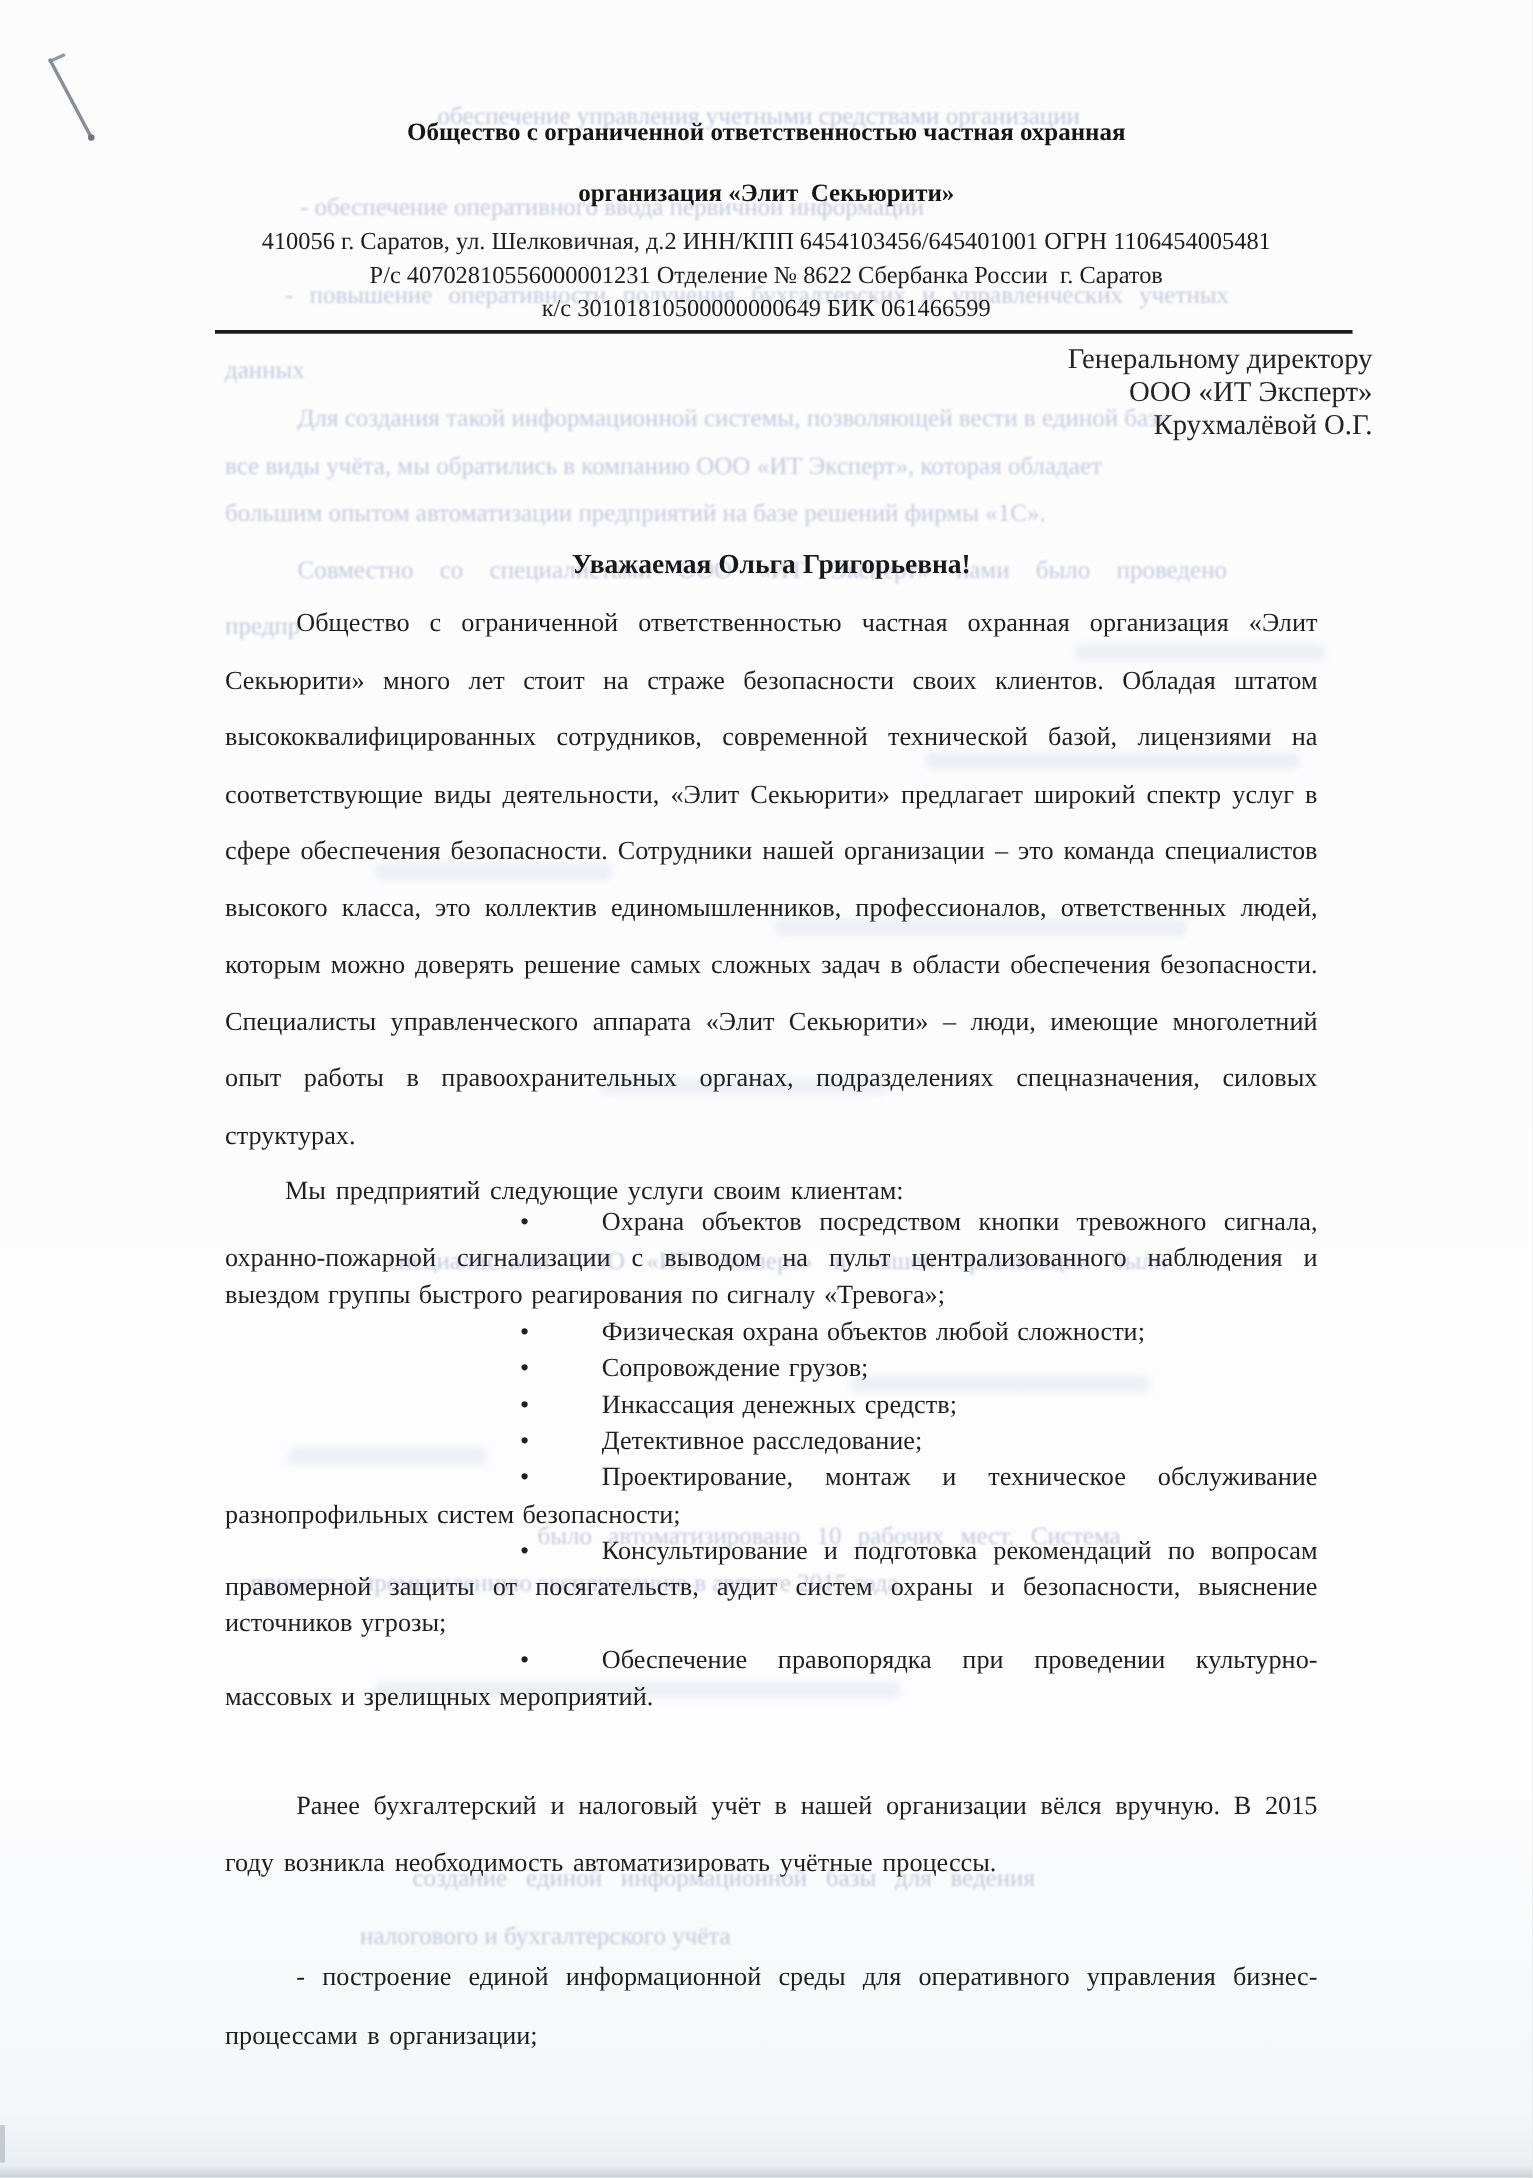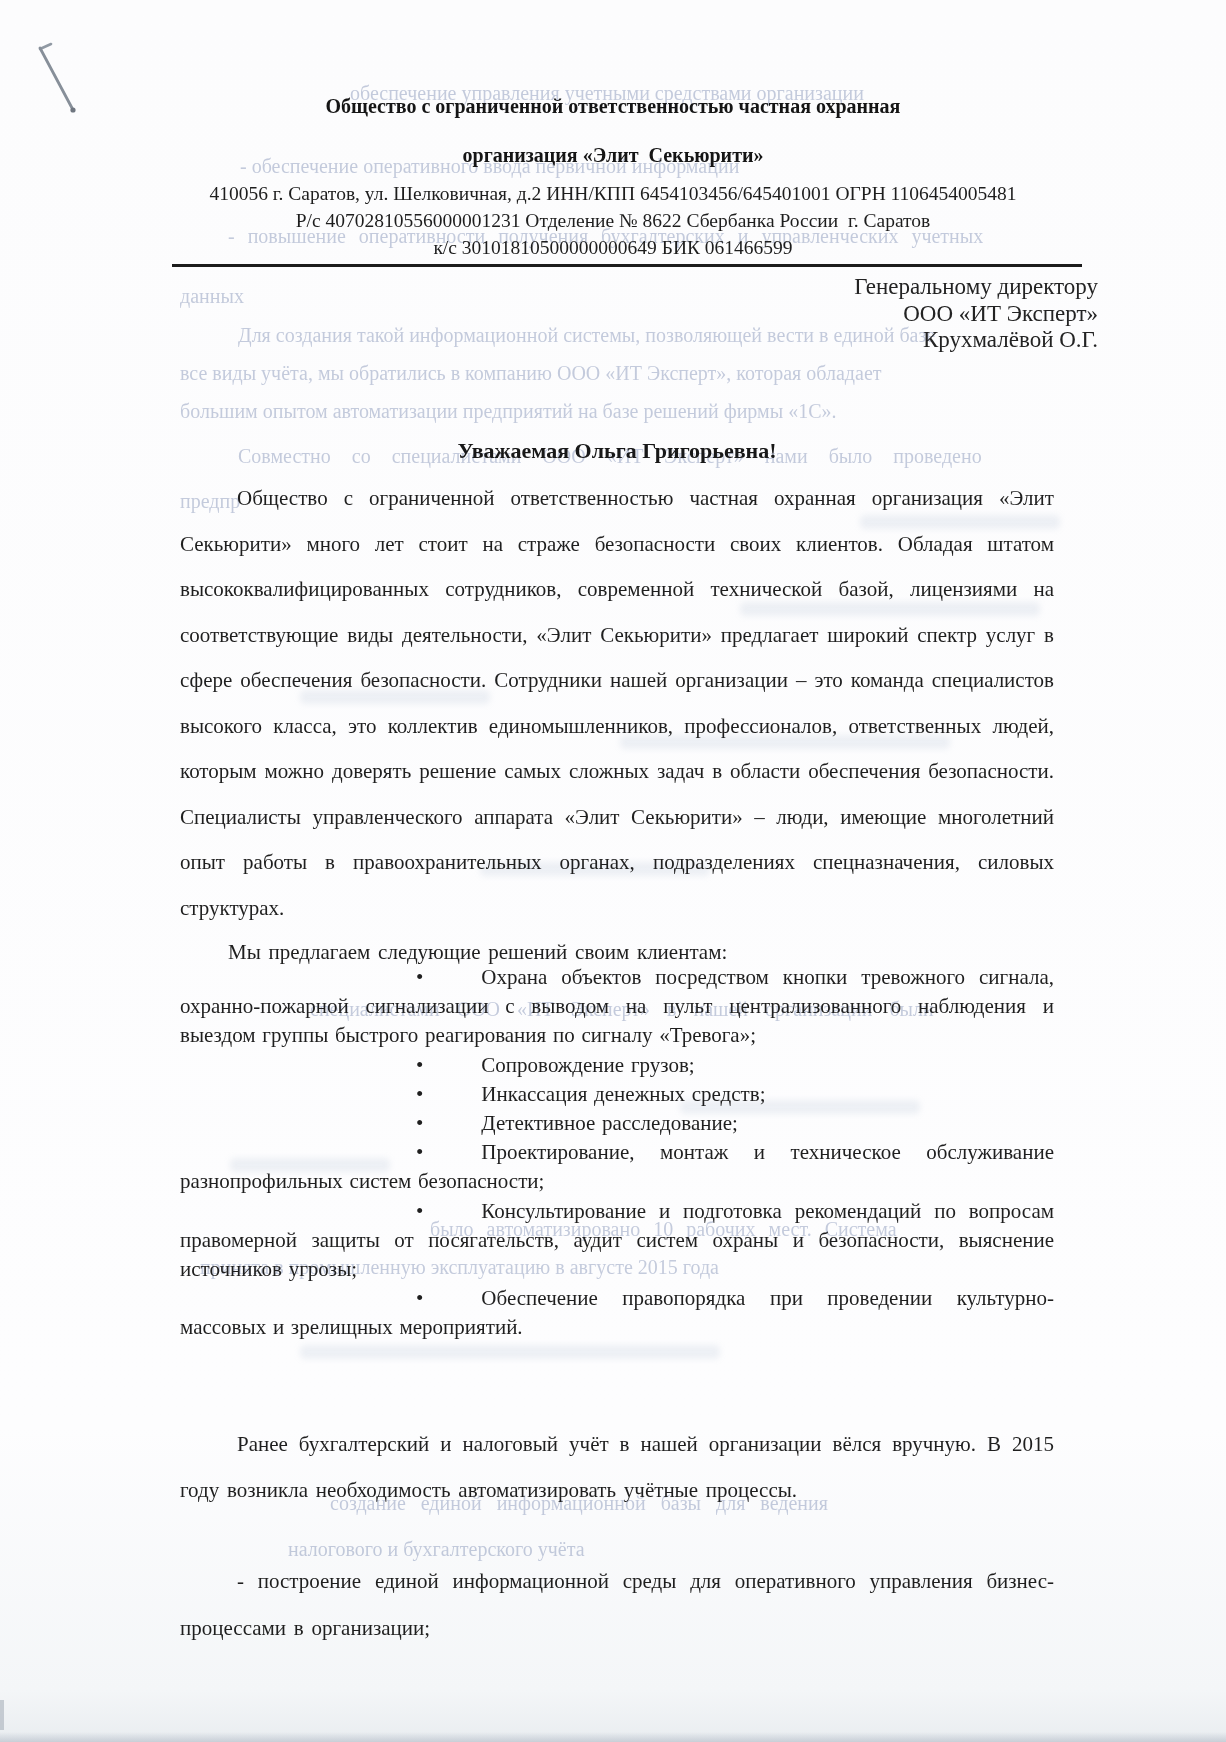--- a/index.html
+++ b/index.html
@@ -100,24 +100,25 @@
   <div class="addressee">
     <div>Генеральному директору</div>
     <div>ООО «ИТ Эксперт»</div>
     <div>Крухмалёвой О.Г.</div>
   </div>
 
   <div class="salutation">Уважаемая Ольга Григорьевна!</div>
 
   <div class="para para-indent p-intro">Общество с ограниченной ответственностью частная охранная организация «Элит Секьюрити» много лет стоит на страже безопасности своих клиентов. Обладая штатом высококвалифицированных сотрудников, современной технической базой, лицензиями на соответствующие виды деятельности, «Элит Секьюрити» предлагает широкий спектр услуг в сфере обеспечения безопасности. Сотрудники нашей организации – это команда специалистов высокого класса, это коллектив единомышленников, профессионалов, ответственных людей, которым можно доверять решение самых сложных задач в области обеспечения безопасности. Специалисты управленческого аппарата «Элит Секьюрити» – люди, имеющие многолетний опыт работы в правоохранительных органах, подразделениях спецназначения, силовых структурах.</div>
 
-  <div class="para p-svc-intro">Мы предлагаем следующие решений своим клиентам:</div>
+  <div class="para p-svc-intro">Мы предприятий следующие услуги своим клиентам:</div>
 
   <div class="svc-list">
     <div class="svc"><span class="b">•</span><span class="gap"></span><span>Охрана объектов посредством кнопки тревожного сигнала, охранно-пожарной сигнализации с выводом на пульт централизованного наблюдения и выездом группы быстрого реагирования по сигналу «Тревога»;</span></div>
+    <div class="svc"><span class="b">•</span><span class="gap"></span><span>Физическая охрана объектов любой сложности;</span></div>
     <div class="svc"><span class="b">•</span><span class="gap"></span><span>Сопровождение грузов;</span></div>
     <div class="svc"><span class="b">•</span><span class="gap"></span><span>Инкассация денежных средств;</span></div>
     <div class="svc"><span class="b">•</span><span class="gap"></span><span>Детективное расследование;</span></div>
     <div class="svc"><span class="b">•</span><span class="gap"></span><span>Проектирование, монтаж и техническое обслуживание разнопрофильных систем безопасности;</span></div>
     <div class="svc"><span class="b">•</span><span class="gap"></span><span>Консультирование и подготовка рекомендаций по вопросам правомерной защиты от посягательств, аудит систем охраны и безопасности, выяснение источников угрозы;</span></div>
     <div class="svc"><span class="b">•</span><span class="gap"></span><span>Обеспечение правопорядка при проведении культурно-массовых и зрелищных мероприятий.</span></div>
   </div>
 
   <div class="para para-indent p-close1">Ранее бухгалтерский и налоговый учёт в нашей организации вёлся вручную. В 2015 году возникла необходимость автоматизировать учётные процессы.</div>
   <div class="para para-indent p-close3">- построение единой информационной среды для оперативного управления бизнес-процессами в организации;</div>

